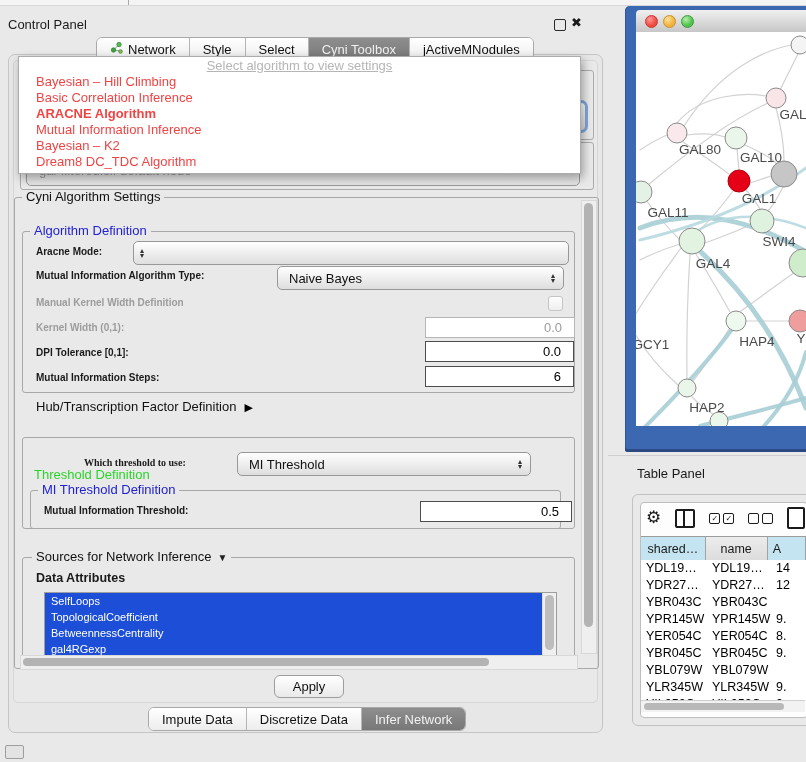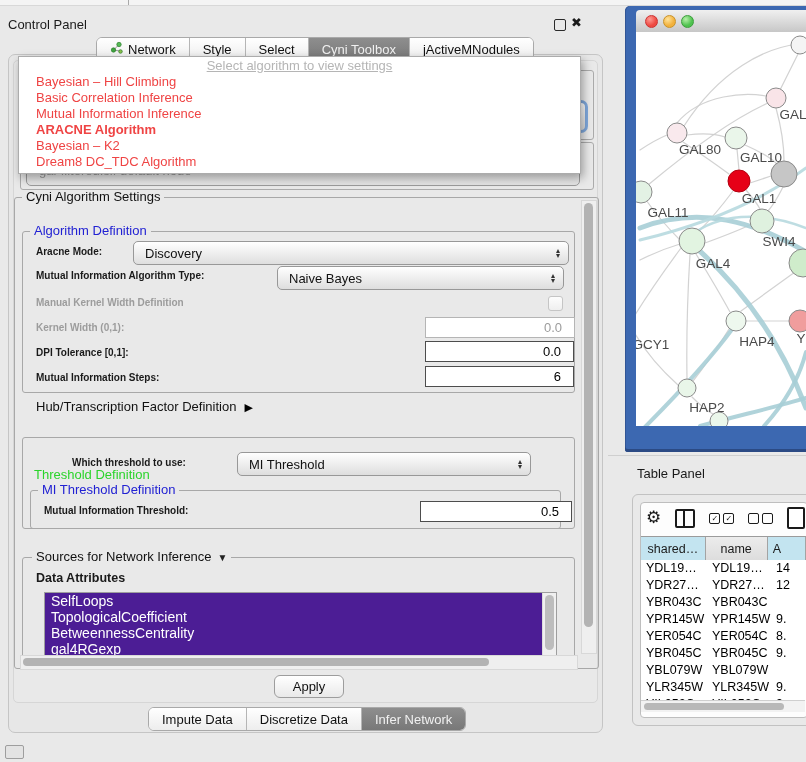--- a/index.html
+++ b/index.html
@@ -55,21 +55,21 @@
   .combo .stepper{width:16px;text-align:center;font-size:8px;line-height:5px;color:#333;padding-right:2px;}
   .field{position:absolute;height:19px;background:#fff;text-align:right;font-size:13px;line-height:19px;padding-right:12px;}
   .field.dis{border:1px solid #b5b5b5;color:#9c9c9c;}
   .field.en{border:1.6px solid #4d4d4d;color:#000;}
   .checkbox{position:absolute;width:13px;height:13px;border:1.5px solid #c5c5c5;border-radius:3px;
     background:linear-gradient(#fdfdfd,#efefef);}
   .tri-right{display:inline-block;margin-left:8px;font-size:11px;color:#000;}
   .tri-down{display:inline-block;margin-left:6px;font-size:10px;color:#222;}
   
   .listbox{left:44px;top:592px;width:511px;height:64px;background:#fff;border:1px solid #9e9e9e;overflow:hidden;}
-  .listbox .litem{height:16px;line-height:16px;background:#4c1d95;color:#fff;font-size:14px;padding-left:6px;}
+  .listbox .litem{height:16px;line-height:16px;background:#1d4ed8;color:#fff;font-size:11px;padding-left:6px;}
   .list-scroll{position:absolute;right:1px;top:1px;width:13px;height:62px;background:#f0f0f0;border-left:1px solid #dcdcdc;}
   .list-thumb{position:absolute;left:2px;top:2px;width:9px;height:55px;background:#bdbdbd;border-radius:5px;}
   
   .vscroll{left:581px;top:200px;width:14px;height:452px;background:#efefef;border:1px solid #d8d8d8;}
   .vthumb{position:absolute;left:1.5px;top:2px;width:9px;height:424px;background:#b3b3b3;border-radius:6px;}
   .hscroll{left:20px;top:655px;width:556px;height:13px;background:#efefef;border:1px solid #d8d8d8;}
   .hthumb{position:absolute;left:2px;top:1.5px;width:466px;height:8px;background:#b3b3b3;border-radius:5px;}
   
   .apply-btn{left:274px;top:675px;width:68px;height:21px;border:1px solid #9d9d9d;border-radius:6px;
     background:linear-gradient(#ffffff,#e9e9e9);text-align:center;line-height:21px;font-size:13px;color:#111;z-index:6;}
@@ -157,35 +157,34 @@
   <div class="abs focus-stepper"></div>
   <div class="abs ghost-group g2"></div>
   <div class="abs ghost-combo">
     <span>gal-filtered.sif default node</span>
   </div>
 
   <div class="abs popup" id="algo-popup">
       <div class="prompt">Select algorithm to view settings</div>
       <div class="item">Bayesian – Hill Climbing</div>
       <div class="item">Basic Correlation Inference</div>
+      <div class="item bold">ARACNE Algorithm</div>
       <div class="item">Mutual Information Inference</div>
-      <div class="item bold">ARACNE Algorithm</div>
       <div class="item">Bayesian – K2</div>
       <div class="item">Dream8 DC_TDC Algorithm</div>
     </div>
 
   <div class="abs groupbox cyni-group"></div>
   <div class="group-title" style="left:22px;top:190px;">Cyni Algorithm Settings</div>
 
   <div class="abs groupbox" style="left:22px;top:231px;width:551px;height:160px;"></div>
   <div class="group-title blue" style="left:30px;top:224px;">Algorithm Definition</div>
 
   <div class="lbl" style="left:36px;top:246px;">Aracne Mode:</div>
   <div class="combo" style="left:133px;top:241px;width:434px;">
-    <span class="val">Discovery</span>
     <span class="stepper">▴<br>▾</span>
   </div>
 
   <div class="lbl" style="left:36px;top:270px;">Mutual Information Algorithm Type:</div>
   <div class="combo" style="left:277px;top:266px;width:285px;">
     <span class="val">Naive Bayes</span>
     <span class="stepper">▴<br>▾</span>
   </div>
 
   <div class="lbl dis" style="left:36px;top:297px;">Manual Kernel Width Definition</div>
@@ -200,21 +199,21 @@
   <div class="lbl" style="left:36px;top:372px;">Mutual Information Steps:</div>
   <div class="field en" style="left:425px;top:366px;width:135px;">6</div>
 
   <div class="abs plain" style="left:36px;top:399px;">
     <span>Hub/Transcription Factor Definition</span><span class="tri-right">▶</span>
   </div>
 
   <div class="abs groupbox" style="left:22px;top:437px;width:551px;height:90px;"></div>
   <div class="group-title green" style="left:30px;top:430px;margin-top:38px;">Threshold Definition</div>
 
-  <div class="lbl" style="left:72px;top:457px;">Which threshold to use:</div>
+  <div class="lbl" style="left:84px;top:457px;font-family:Liberation Serif, serif;">Which threshold to use:</div>
   <div class="combo" style="left:237px;top:452px;width:292px;">
     <span class="val">MI Threshold</span>
     <span class="stepper">▴<br>▾</span>
   </div>
 
   <div class="abs groupbox" style="left:30px;top:490px;width:529px;height:37px;"></div>
   <div class="group-title blue" style="left:38px;top:483px;">MI Threshold Definition</div>
   <div class="lbl" style="left:44px;top:505px;">Mutual Information Threshold:</div>
   <div class="field en" style="left:420px;top:501px;width:138px;">0.5</div>
 

